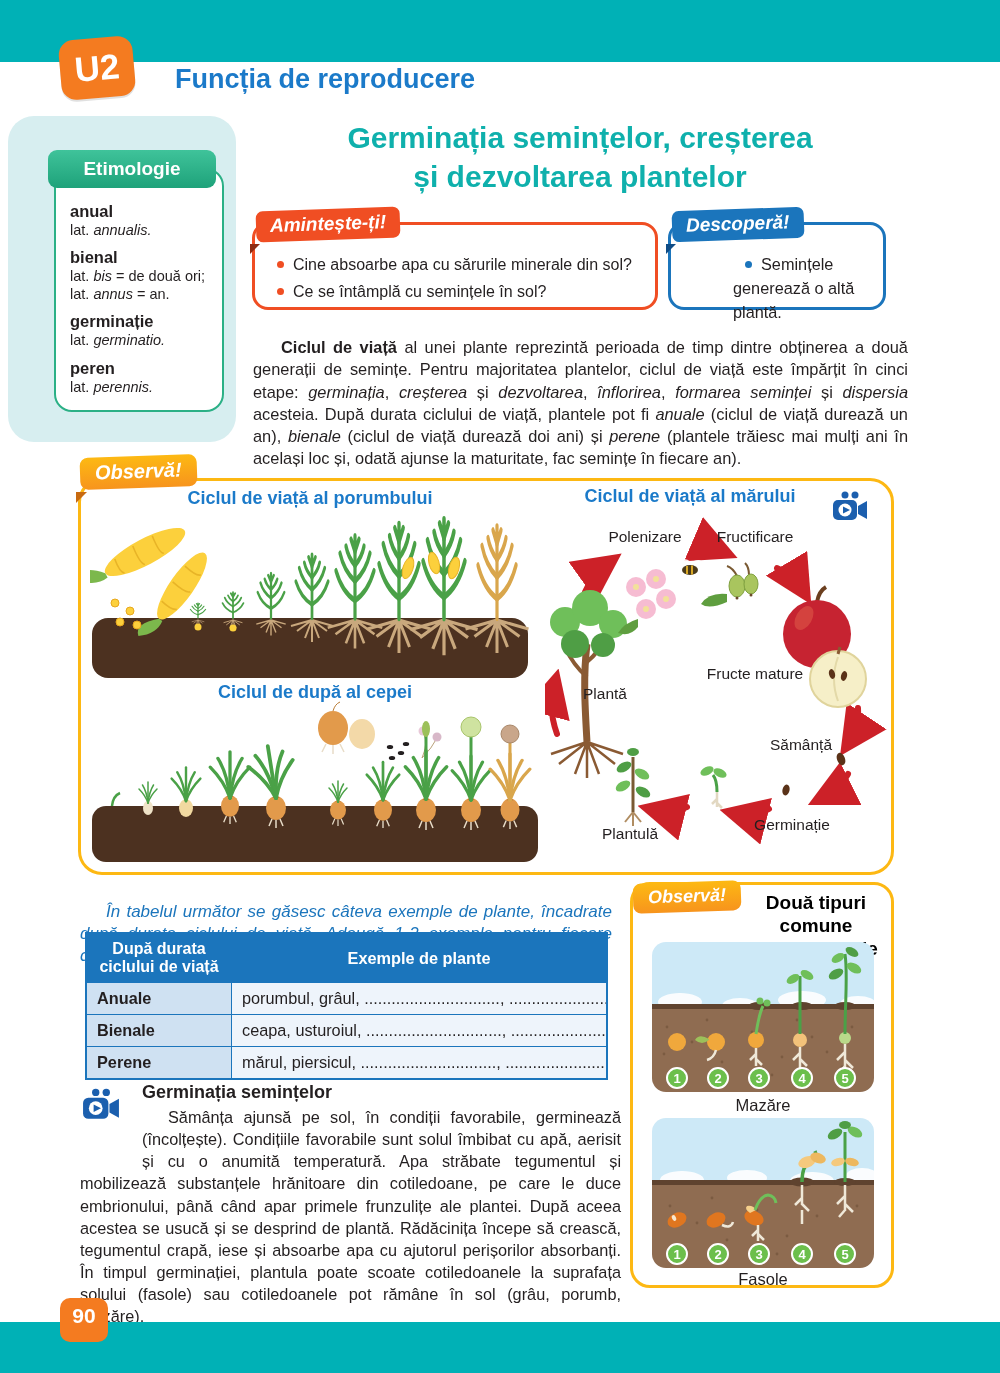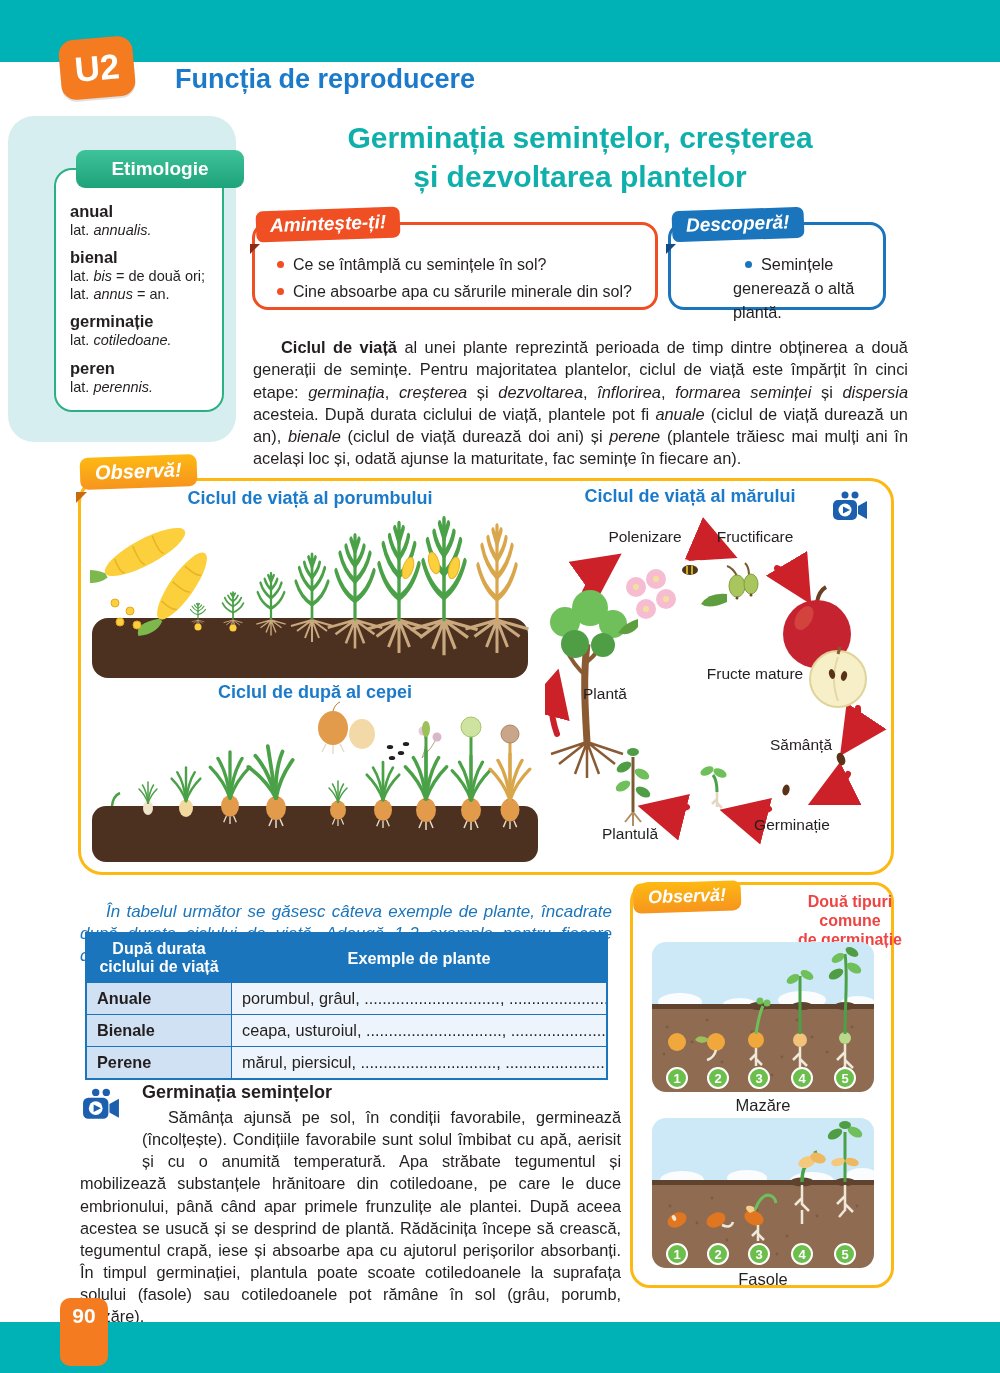--- a/index.html
+++ b/index.html
@@ -9,29 +9,29 @@
 
   
   .top-band{left:0;top:0;width:1000px;height:62px;background:#00b1b6;}
   .bottom-band{left:0;top:1322px;width:1000px;height:51px;background:#00b1b6;}
   .u2-badge{left:60px;top:38px;width:74px;height:60px;background:#f47b20;border-radius:15px;
             transform:rotate(-5deg);color:#fff;font-weight:bold;font-size:35px;text-align:center;
             line-height:60px;box-shadow:0 2px 0 rgba(0,0,0,.12);}
   .header-title{left:175px;top:64px;font-size:27px;font-weight:bold;color:#1b7ac9;}
   .main-title{left:250px;top:118px;width:660px;text-align:center;color:#0fb0ac;
               font-size:30px;font-weight:bold;line-height:1.3;}
-  .page-badge{left:60px;top:1298px;width:48px;height:68px;background:#f47b20;border-radius:10px;
+  .page-badge{left:60px;top:1298px;width:48px;height:44px;background:#f47b20;border-radius:10px;
               color:#fff;font-weight:bold;font-size:21px;text-align:center;padding-top:6px;box-sizing:border-box;}
 
   
   .etym-panel{left:8px;top:116px;width:228px;height:326px;background:#d7eef0;border-radius:26px;}
   .etym-box{left:54px;top:168px;width:170px;height:244px;background:#fff;border:2.5px solid #2bb086;
             border-radius:18px;box-sizing:border-box;padding:32px 12px 8px 14px;}
   .etym-header{left:48px;top:150px;width:168px;height:38px;background:linear-gradient(180deg,#3fc39a,#1ea27a);
-               border-radius:9px;color:#fff;font-weight:bold;font-size:19px;text-align:center;line-height:38px;z-index:2;margin-left:28px;}
+               border-radius:9px;color:#fff;font-weight:bold;font-size:19px;text-align:center;line-height:38px;z-index:2;}
   .etym-entry{margin-bottom:9px;}
   .etym-entry .term{font-weight:bold;font-size:16.5px;}
   .etym-entry .origin{font-size:14.5px;line-height:1.25;}
   .s-i{font-style:italic;} .s-b{font-weight:bold;margin-top:44px;}
 
   
   .box{background:#fff;border-radius:16px;box-sizing:border-box;}
   .remember-box{left:252px;top:222px;width:406px;height:88px;border:3px solid #f04e23;}
   .discover-box{left:668px;top:222px;width:218px;height:88px;border:3px solid #1b75bc;padding-left:48px;}
   .tag{position:absolute;color:#fff;font-weight:bold;font-style:italic;font-size:19px;
@@ -70,21 +70,21 @@
   table.plant-table{position:absolute;left:85px;top:932px;width:523px;border-collapse:collapse;
                border:2.5px solid #1b75bc;table-layout:fixed;}
   .plant-table th,.plant-table td{border:1.5px solid #1b75bc;font-size:16.3px;}
   .plant-table th{background:#1b75bc;color:#fff;font-weight:bold;height:46px;line-height:1.15;}
   .plant-table th.c1{width:142px;font-size:16px;}
   .plant-table td{height:27px;padding:2px 6px 2px 10px;overflow:hidden;white-space:nowrap;}
   .plant-table td.cat{font-weight:bold;background:#cfe1f2;}
   .plant-table td.ex{background:#eef4fb;}
 
   
-  .side-title{position:absolute;left:776px;width:148px;color:#ef4444;font-weight:bold;font-size:16px;
+  .side-title{position:absolute;left:742px;width:148px;color:#000000;font-weight:bold;font-size:19px;
               text-align:center;line-height:1.2;}
   .stage-panel{position:absolute;left:652px;width:222px;height:150px;border-radius:14px;overflow:hidden;}
   .stage-label{position:absolute;left:652px;width:222px;text-align:center;font-size:16.5px;}
 
   
   .germ-block{left:80px;top:1082px;width:541px;}
   .germ-icon{float:left;width:38px;height:36px;margin:4px 22px 30px 2px;}
   .germ-title{font-weight:bold;font-size:18px;margin:0 0 3px 0;}
   .germ-para{margin:0;font-size:16.3px;line-height:1.36;text-align:justify;text-indent:26px;}
 
@@ -112,33 +112,33 @@
     <div class="etym-entry">
       <div class="term">anual</div>
       <div class="origin"><span>lat. </span><span class="s-i">annualis.</span></div>
     </div>
     <div class="etym-entry">
       <div class="term">bienal</div>
       <div class="origin"><span>lat. </span><span class="s-i">bis</span><span> = de două ori; lat. </span><span class="s-i">annus</span><span> = an.</span></div>
     </div>
     <div class="etym-entry">
       <div class="term">germinație</div>
-      <div class="origin"><span>lat. </span><span class="s-i">cotiledoane.</span></div>
+      <div class="origin"><span>lat. </span><span class="s-i">germinatio.</span></div>
     </div>
     <div class="etym-entry">
       <div class="term">peren</div>
       <div class="origin"><span>lat. </span><span class="s-i">perennis.</span></div>
     </div>
   </div>
   <div class="abs etym-header">Etimologie</div>
 
   <div class="abs box remember-box">
     <ul class="bullet-list">
+      <li>Cine absoarbe apa cu sărurile minerale din sol?</li>
       <li>Ce se întâmplă cu semințele în sol?</li>
-      <li>Cine absoarbe apa cu sărurile minerale din sol?</li>
     </ul>
   </div>
   <div class="tag-fold remember-fold"></div>
   <div class="tag remember-tag">Amintește-ți!</div>
 
   <div class="abs box discover-box">
     <div class="discover-body">Semințele generează o altă plantă.</div>
   </div>
   <div class="tag-fold discover-fold"></div>
   <div class="tag discover-tag">Descoperă!</div>

